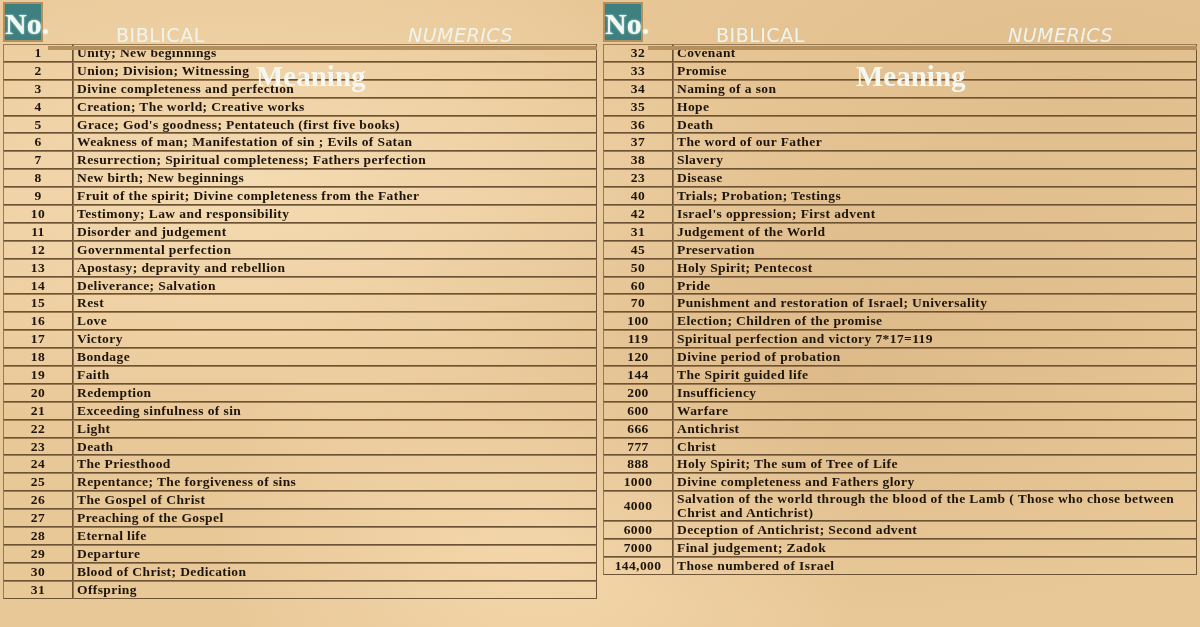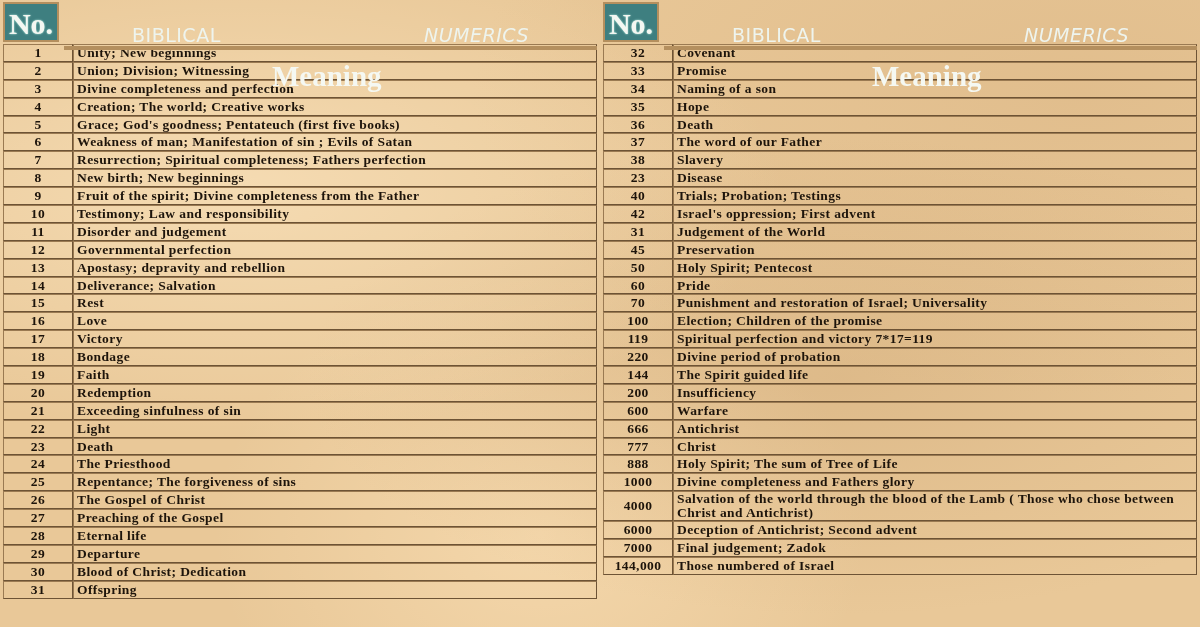--- a/index.html
+++ b/index.html
@@ -12,21 +12,21 @@
       radial-gradient(ellipse at 45% 85%, rgba(255,230,190,0.5) 0, rgba(255,230,190,0) 35%),
       radial-gradient(ellipse at 90% 15%, rgba(210,170,120,0.35) 0, rgba(210,170,120,0) 40%);
     font-family: "Liberation Serif", serif;
     position: relative;
   }
   .panel { position: absolute; top: 2px; }
   .panel.left { left: 3px; width: 594px; }
   .panel.right { left: 603px; width: 594px; }
   .hdr { display: flex; height: 40px; margin-bottom: 2px; }
   .hdr-no {
-    width: 56px; background: #3e7f80; color: #f4f7f2;
+    width: 40px; background: #3e7f80; color: #f4f7f2;
     font-weight: bold; font-size: 30px; text-align: center; line-height: 40px;
     border: 2px solid #b48f5e; box-sizing: border-box;
     text-shadow: 0 0 2px #cfe;
   }
   .hdr-title {
     flex: 1; margin-left: 5px; background: #3e7f80; color: #eef4ee;
     border: 2px solid #b48f5e; box-sizing: border-box;
     position: relative;
     margin-top: 44px;
   }
@@ -263,21 +263,21 @@
         </tr>
         <tr>
           <td class="num">100</td>
           <td>Election; Children of the promise</td>
         </tr>
         <tr>
           <td class="num">119</td>
           <td>Spiritual perfection and victory 7*17=119</td>
         </tr>
         <tr>
-          <td class="num">220</td>
+          <td class="num">120</td>
           <td>Divine period of probation</td>
         </tr>
         <tr>
           <td class="num">144</td>
           <td>The Spirit guided life</td>
         </tr>
         <tr>
           <td class="num">200</td>
           <td>Insufficiency</td>
         </tr>

